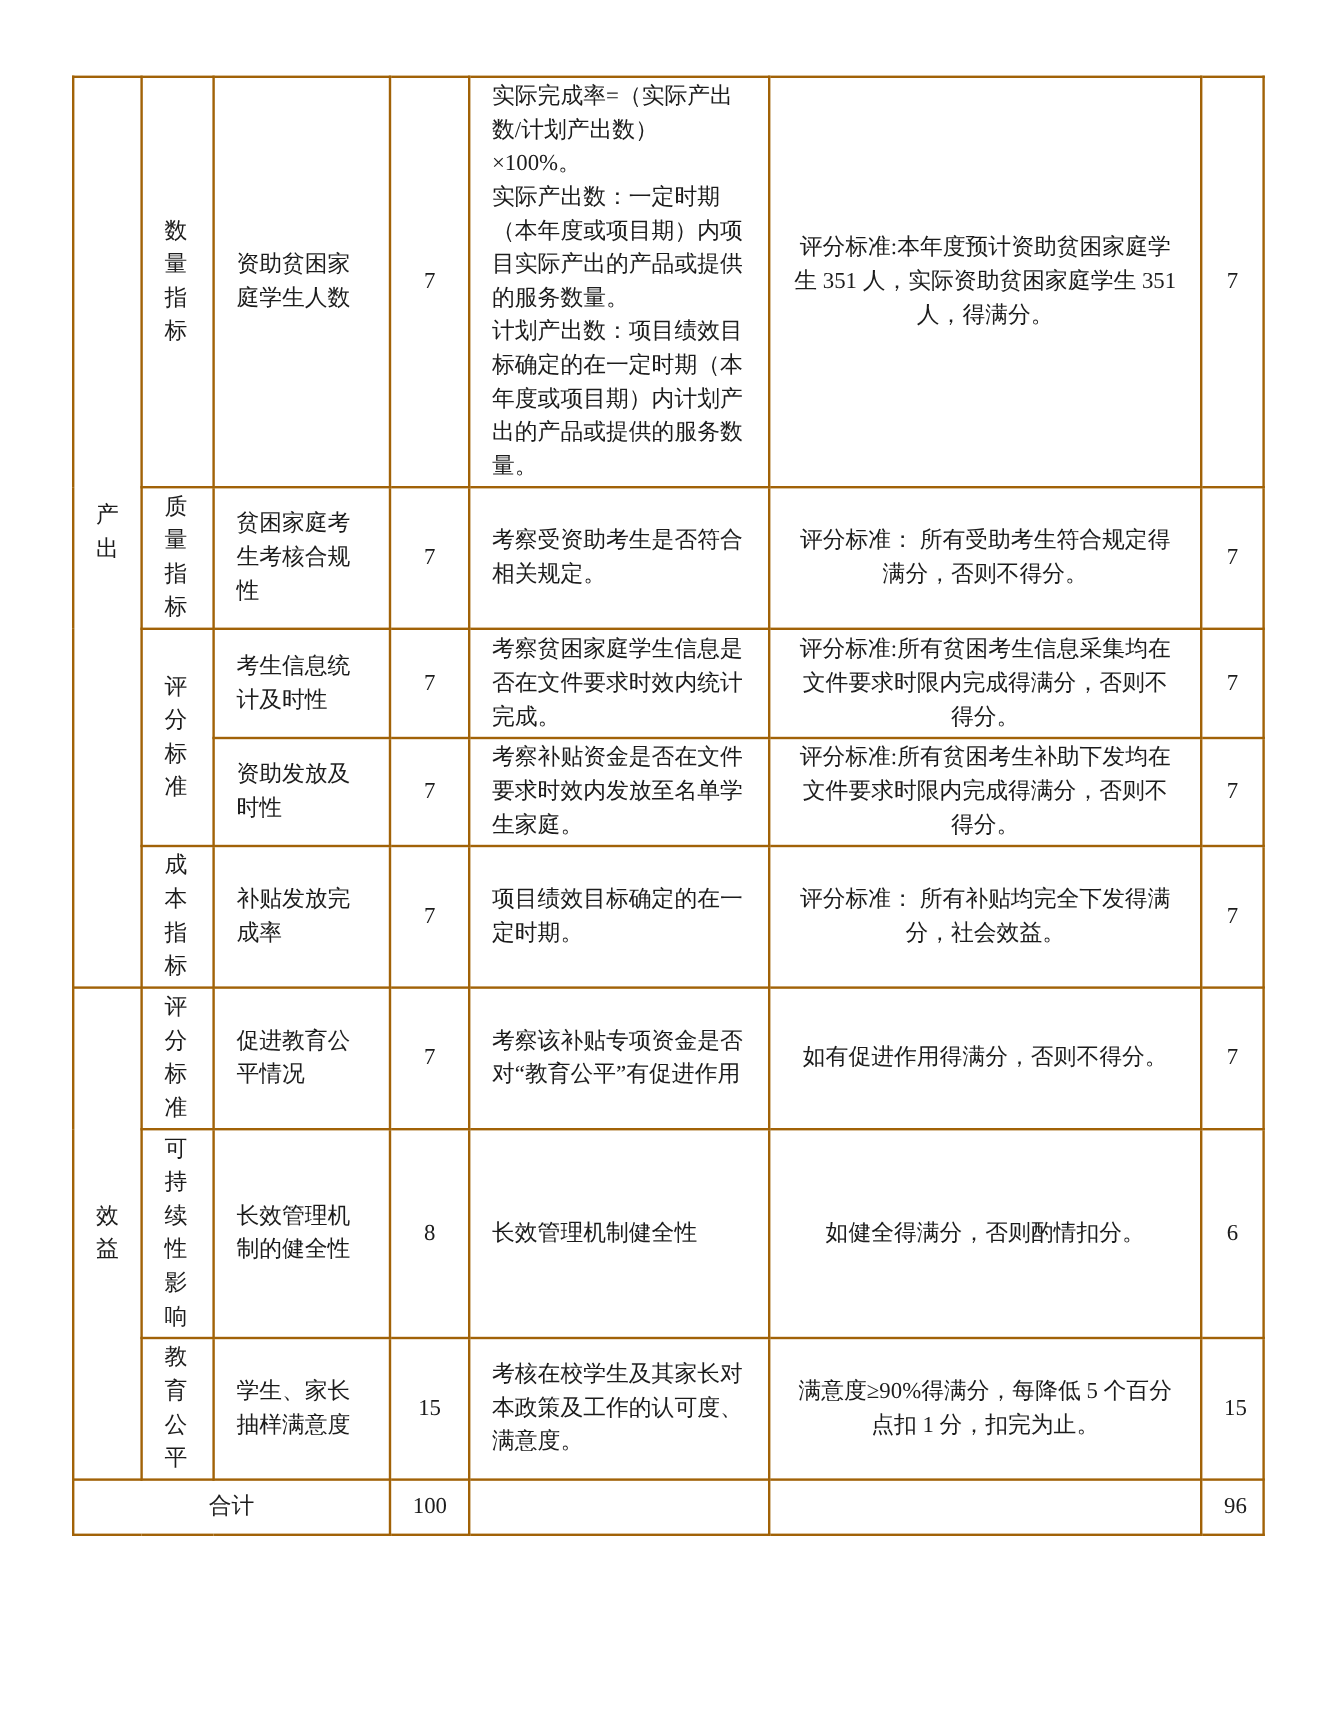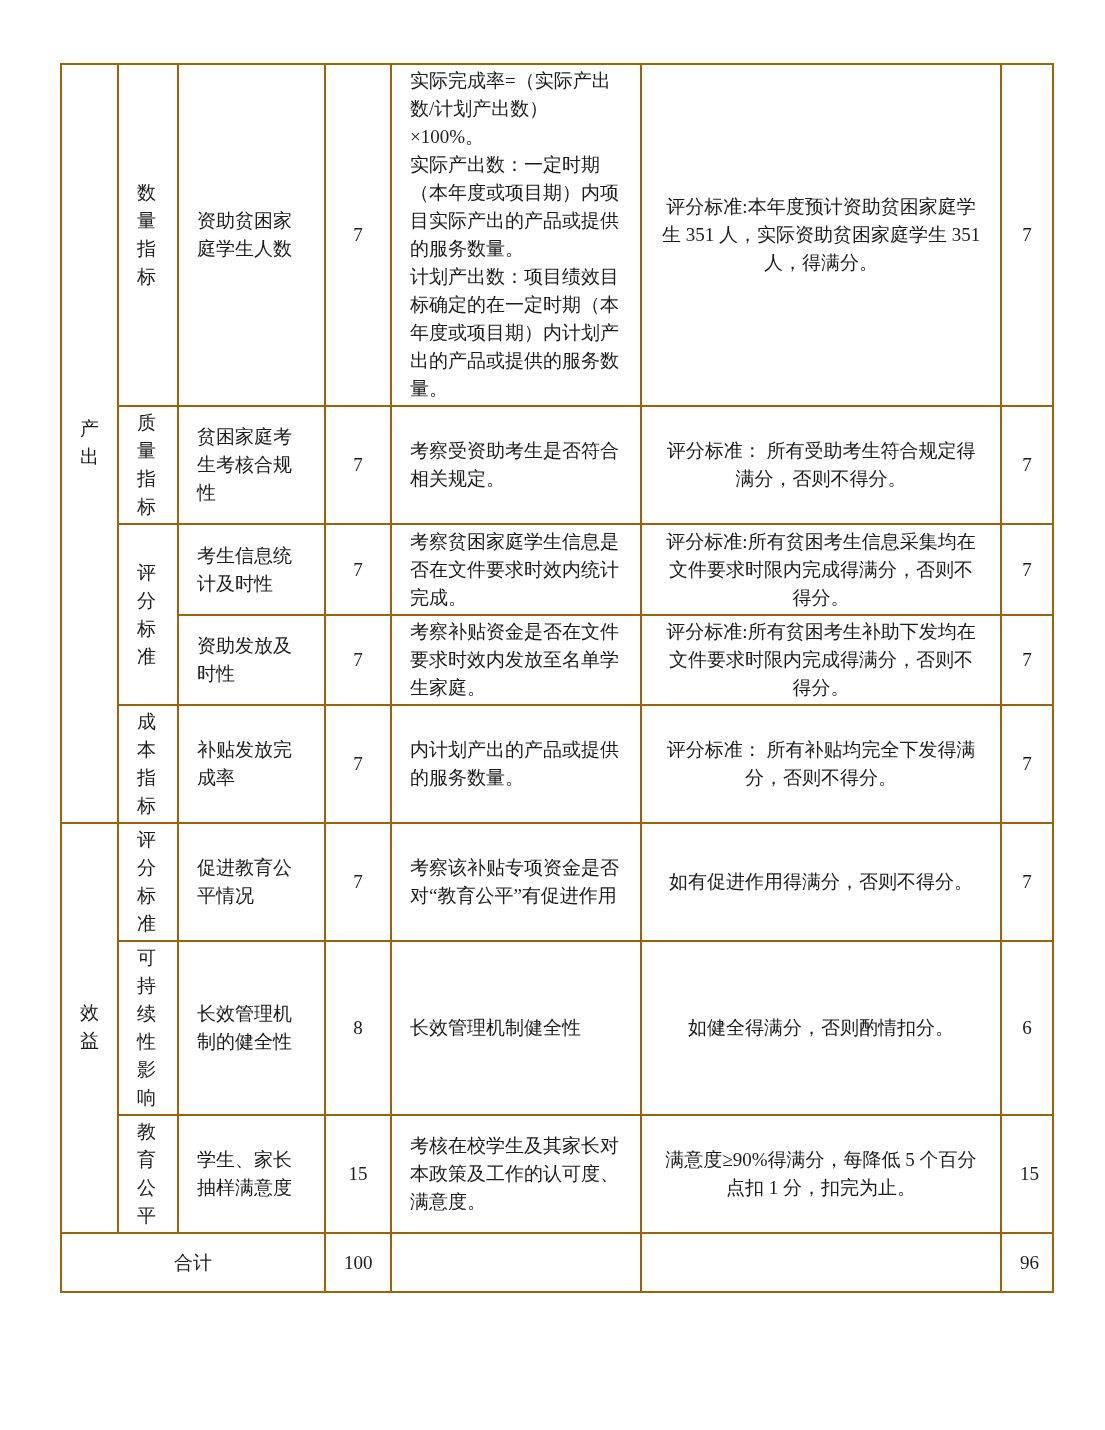--- a/index.html
+++ b/index.html
@@ -42,21 +42,21 @@
   td.c-total-label { text-align: center; }
   
   tr.r1 { height: 312px; }
   tr.r2 { height: 57px; }
   tr.r3 { height: 91px; }
   tr.r4 { height: 84px; }
   tr.r5 { height: 54px; }
   tr.r6 { height: 85px; }
   tr.r7 { height: 105px; }
   tr.r8 { height: 81px; }
-  tr.r9 { height: 59px; }
+  tr.r9 { height: 46px; }
 </style>
 </head>
 <body>
 
 <div class="page">
   <table class="eval-table">
     <colgroup>
       <col style="width:57px">
       <col style="width:60px">
       <col style="width:147px">
@@ -97,22 +97,22 @@
         <td class="c-name">资助发放及时性</td>
         <td class="c-num">7</td>
         <td class="c-desc">考察补贴资金是否在文件要求时效内发放至名单学生家庭。</td>
         <td class="c-crit">评分标准:所有贫困考生补助下发均在文件要求时限内完成得满分，否则不得分。</td>
         <td class="c-num">7</td>
       </tr>
       <tr class="r5">
         <td class="c-type">成本指标</td>
         <td class="c-name">补贴发放完成率</td>
         <td class="c-num">7</td>
-        <td class="c-desc">内计划产出的产品或提供的服务数量。</td>
-        <td class="c-crit">评分标准： 所有补贴均完全下发得满分，否则不得分。</td>
+        <td class="c-desc">项目绩效目标确定的在一定时期。</td>
+        <td class="c-crit">评分标准： 所有补贴均完全下发得满分，社会效益。</td>
         <td class="c-num">7</td>
       </tr>
       <tr class="r6">
         <td class="c-cat" rowspan="3">效益</td>
         <td class="c-type">评分标准</td>
         <td class="c-name">促进教育公平情况</td>
         <td class="c-num">7</td>
         <td class="c-desc">考察该补贴专项资金是否对“教育公平”有促进作用</td>
         <td class="c-crit">如有促进作用得满分，否则不得分。</td>
         <td class="c-num">7</td>

